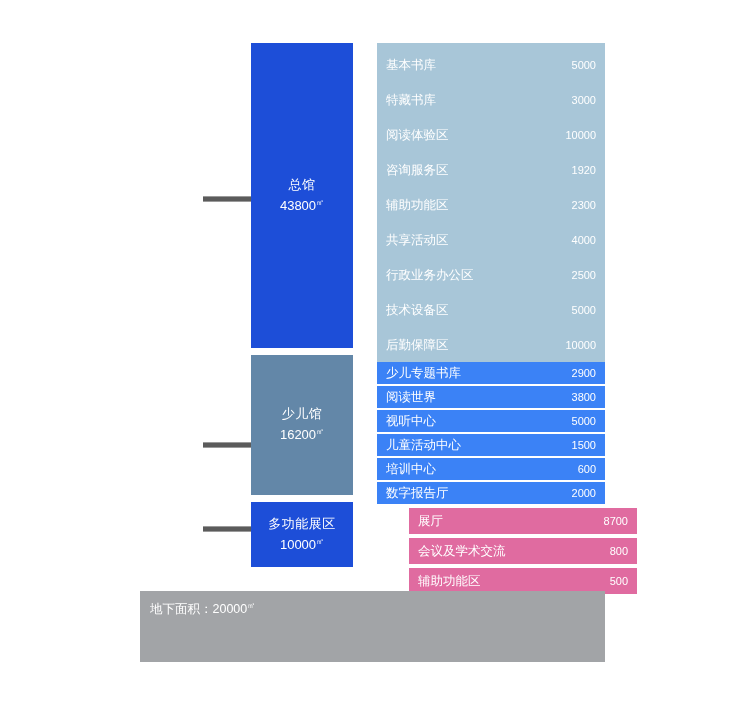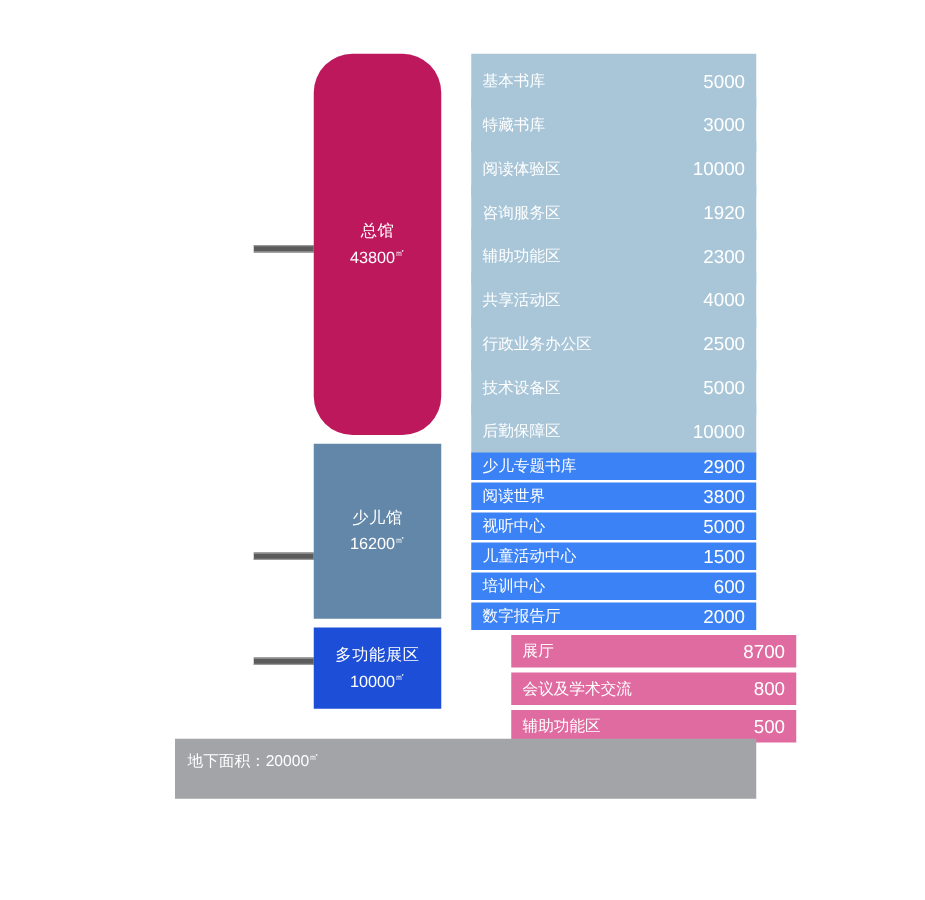--- a/index.html
+++ b/index.html
@@ -95,21 +95,21 @@
   .group .g-name {
     font-size: 13px;
     line-height: 18px;
     letter-spacing: 0.5px;
   }
   .group .g-area {
     font-size: 13px;
     line-height: 18px;
   }
 
-  .group-main  { top: 43px;  height: 305px; background: #be185d; border-radius: 31px; }
+  .group-main  { top: 43px;  height: 305px; background: #1d4ed8; }
   .group-child { top: 355px; height: 140px; background: #6387a8; }
   .group-multi { top: 502px; height: 65px;  background: #1d4ed8; }
 
   
   .items {
     position: absolute;
     left: 377px;
     width: 228px;
   }
   .row {
@@ -119,33 +119,33 @@
     box-sizing: border-box;
     display: flex;
     align-items: center;
     justify-content: space-between;
     color: #ffffff;
     padding: 0 9px;
     white-space: nowrap;
     overflow: hidden;
   }
   .row .r-label { font-size: 12.5px; }
-  .row .r-value { font-size: 15px; }
+  .row .r-value { font-size: 11px; }
 
   .row-main  { background: #a8c6d8; height: 44px; }
   .row-child { background: #3b82f6; height: 22px; }
   .row-multi { background: #e06ba0; height: 26px; margin-left: 32px; }
 
   
   .underground {
     position: absolute;
     left: 140px;
     top: 591px;
     width: 465px;
-    height: 48px;
+    height: 71px;
     background: #a2a4a7;
     box-sizing: border-box;
   }
   .underground-label {
     position: absolute;
     left: 10px;
     top: 9px;
     color: #ffffff;
     font-size: 12.5px;
     white-space: nowrap;

